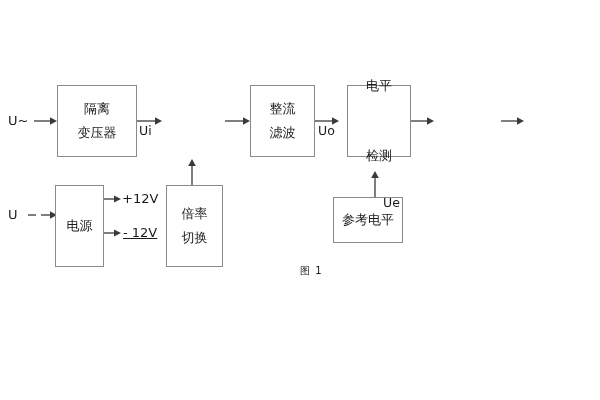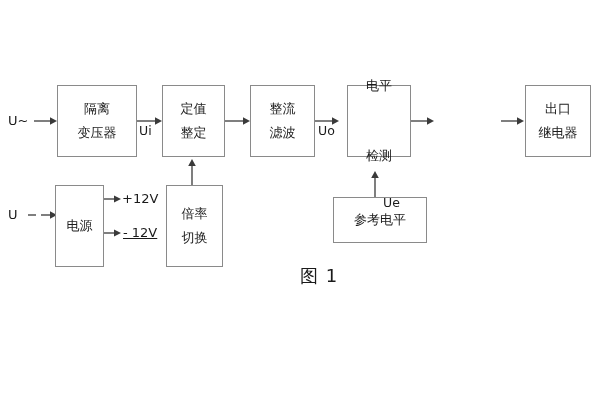--- a/index.html
+++ b/index.html
@@ -35,21 +35,21 @@
     line-height:1;
   }
   .lbl.small{font-size:12.5px;margin-top:24px;}
 
   
   svg.wires{position:absolute;left:0;top:0;width:600px;height:400px;pointer-events:none;}
   svg.wires line,svg.wires path{stroke:#3a3a3a;stroke-width:1.3;fill:none;}
   svg.wires polygon{fill:#3a3a3a;}
   .caption{
     position:absolute;
-    font-size:18px;
+    font-size:10px;
     color:#1a1a1a;
     letter-spacing:1px;
   }
 </style>
 </head>
 <body>
 
 <div id="canvas">
 
   <svg class="wires" viewBox="0 0 600 400">
@@ -110,51 +110,43 @@
       <line x1="375" y1="197" x2="375" y2="178"></line>
       <polygon points="371.2,178 375,171 378.8,178"></polygon>
     </g>
   </svg>
 
   <div class="box" style="left:57px;top:85px;width:80px;height:72px;">
     <span>隔离</span>
     <span>变压器</span>
   </div>
 
-  <div class="box" style="left:162px;top:85px;width:63px;height:72px;">
-    <span>定值</span>
-    <span>整定</span>
-  </div>
 
   <div class="box" style="left:250px;top:85px;width:65px;height:72px;">
     <span>整流</span>
     <span>滤波</span>
   </div>
 
   <div class="box" style="left:347px;top:85px;width:64px;height:72px;gap:46px;">
     <span>电平</span>
     <span>检测</span>
   </div>
 
 
-  <div class="box" style="left:525px;top:85px;width:66px;height:72px;">
-    <span>出口</span>
-    <span>继电器</span>
-  </div>
 
   <div class="box" style="left:55px;top:185px;width:49px;height:82px;">
     <span>电源</span>
   </div>
 
   <div class="box" style="left:166px;top:185px;width:57px;height:82px;align-items:center;">
     <span>倍率</span>
     <span>切换</span>
   </div>
 
-  <div class="box" style="left:333px;top:197px;width:94px;height:46px;align-items:center;">
+  <div class="box" style="left:333px;top:197px;width:70px;height:46px;align-items:center;">
     <span>参考电平</span>
   </div>
 
   <div class="lbl" style="left:8px;top:114px;">U~</div>
 
   <div class="lbl" style="left:8px;top:208px;">U</div>
 
   <div class="lbl small" style="left:139px;top:101px;">Ui</div>
 
   <div class="lbl small" style="left:318px;top:101px;text-align:center;">Uo</div>

